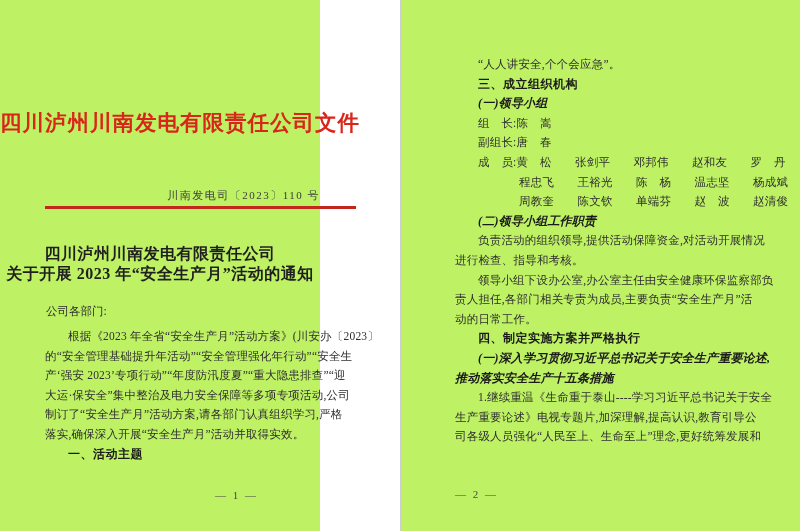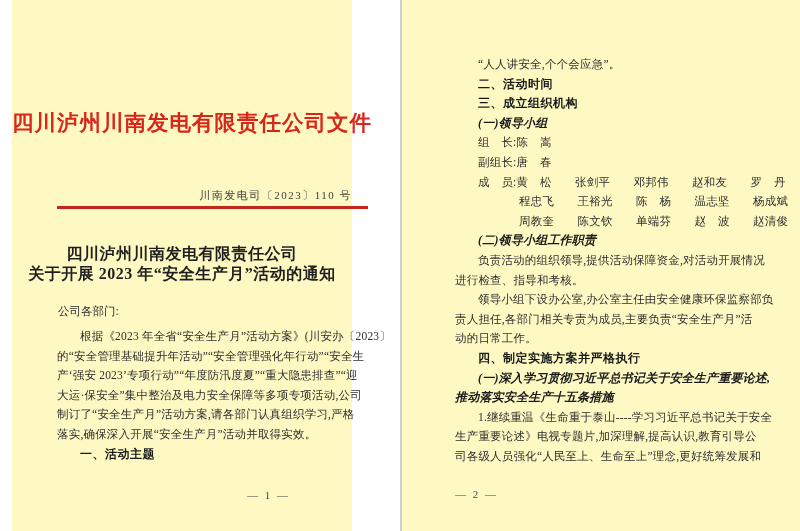--- a/index.html
+++ b/index.html
@@ -1,19 +1,19 @@
 <!DOCTYPE html>
 <html><head>
 <meta charset="utf-8">
 <style>
   html,body{margin:0;padding:0;background:#ffffff;}
   .canvas{position:relative;width:800px;height:531px;background:#ffffff;overflow:hidden;
           font-family:"Liberation Serif","DejaVu Serif",serif;color:#2e2e2e;}
-  .page{position:absolute;top:0;height:100%;background:#fef9c3;text-decoration:underline;}
-  .page-left{left:12px;width:320px;padding-left:20px;}
+  .page{position:absolute;top:0;height:100%;background:#bef264;text-decoration:underline;}
+  .page-left{left:0;width:320px;}
   .page-right{left:402px;width:398px;}
   .divider{position:absolute;left:400px;top:0;width:2px;height:100%;background:#cfcfcf;}
 
   .letterhead{position:absolute;top:108px;left:0;width:100%;text-align:center;
               font-size:21.5px;font-weight:900;color:#d8261a;letter-spacing:1px;
               font-family:"Liberation Serif","DejaVu Serif",serif;white-space:nowrap;}
   .doc-number{position:absolute;top:188px;left:0;width:100%;text-align:right;
               font-size:11px;color:#3c3c3c;letter-spacing:1.5px;white-space:nowrap;}
   .red-rule{position:absolute;top:206px;left:45px;width:311px;height:2.5px;background:#c3271b;}
   .notice-title{position:absolute;top:244px;left:0;width:100%;text-align:center;
@@ -60,21 +60,20 @@
     </div>
 
     <div class="pagenum pagenum-1">— 1 —</div>
   </div>
 
   <div class="divider"></div>
 
   <div class="page page-right">
     <div class="body-block2">
       <div class="ln ind">“人人讲安全,个个会应急”。</div>
-      <div class="ln ind h-sans">二、活动时间</div>
       <div class="ln ind h-sans">三、成立组织机构</div>
       <div class="ln ind h-kai">(一)领导小组</div>
       <div class="ln ind">组　长:陈　嵩</div>
       <div class="ln ind">副组长:唐　春</div>
       <div class="ln ind">成　员:黄　松　　张剑平　　邓邦伟　　赵和友　　罗　丹</div>
       <div class="ln ind-names">程忠飞　　王裕光　　陈　杨　　温志坚　　杨成斌</div>
       <div class="ln ind-names">周教奎　　陈文钦　　单端芬　　赵　波　　赵清俊</div>
       <div class="ln ind h-kai">(二)领导小组工作职责</div>
       <div class="ln ind">负责活动的组织领导,提供活动保障资金,对活动开展情况</div>
       <div class="ln">进行检查、指导和考核。</div>

